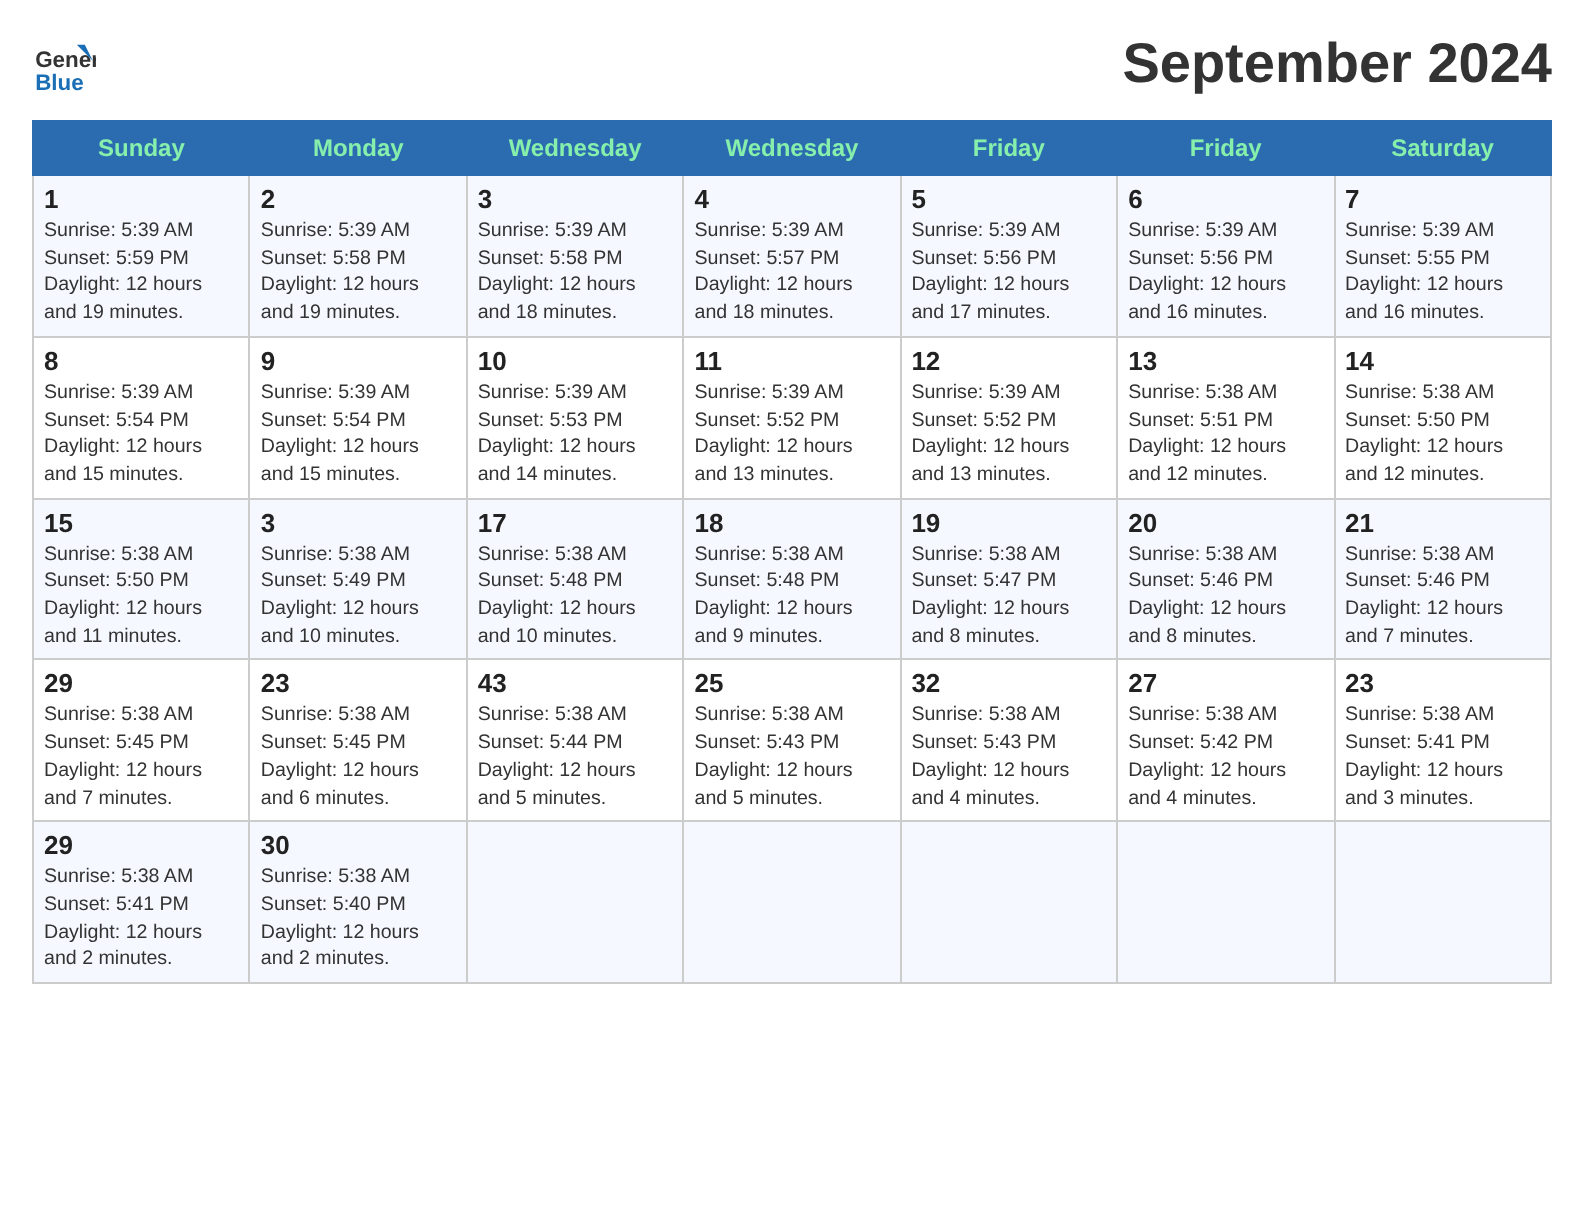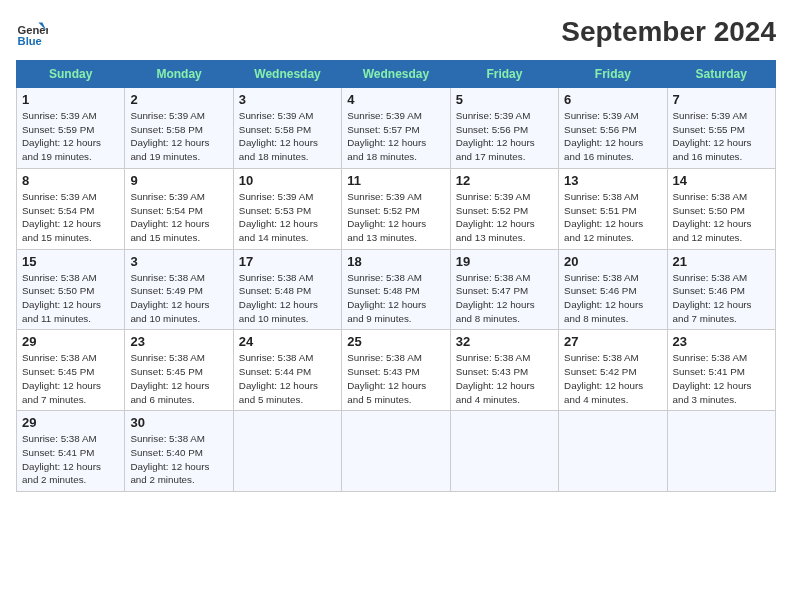--- a/index.html
+++ b/index.html
@@ -293,21 +293,21 @@
       </td>
         <td>
         <span class="day-num">23</span>
         <div class="day-info">
           Sunrise: 5:38 AM<br>
           Sunset: 5:45 PM<br>
           Daylight: 12 hours and 6 minutes.
         </div>
       </td>
         <td>
-        <span class="day-num">24</span>
+        <span class="day-num">43</span>
         <div class="day-info">
           Sunrise: 5:38 AM<br>
           Sunset: 5:44 PM<br>
           Daylight: 12 hours and 5 minutes.
         </div>
       </td>
         <td>
         <span class="day-num">25</span>
         <div class="day-info">
           Sunrise: 5:38 AM<br>

